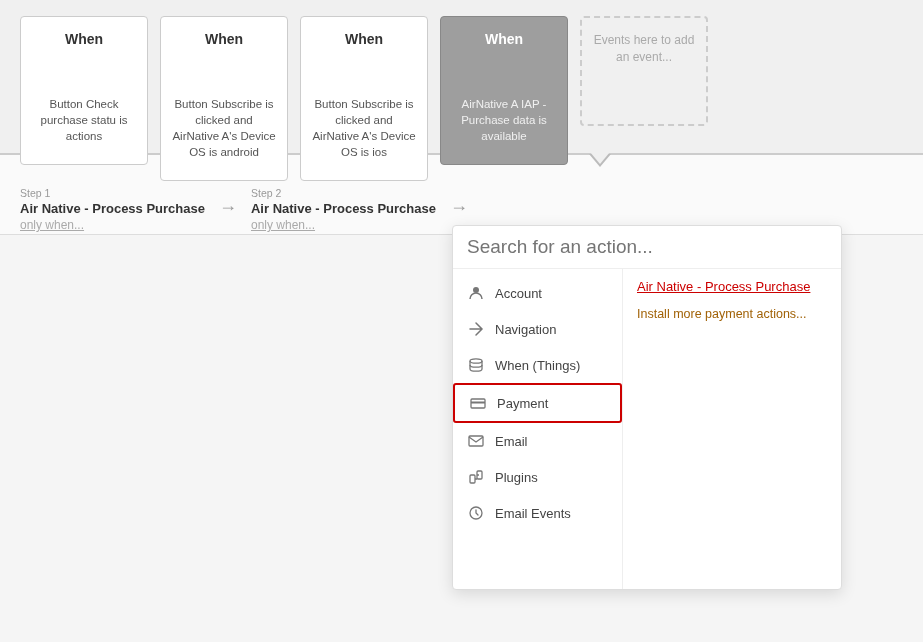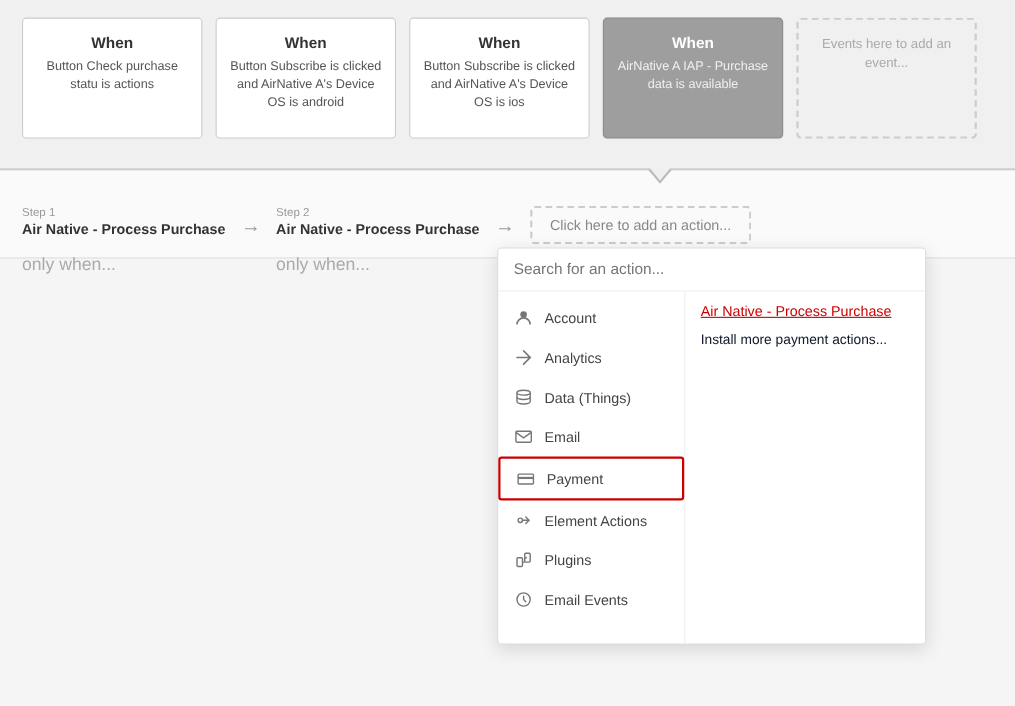--- a/index.html
+++ b/index.html
@@ -12,29 +12,30 @@
       align-items: flex-start;
       gap: 12px;
       border-bottom: 2px solid #ccc;
       height: 155px;
     }
 
     .when-card {
       background: #fff;
       border: 1px solid #ccc;
       border-radius: 4px;
-      width: 164px;
+      width: 128px;
       min-height: 110px;
       display: flex;
       flex-direction: column;
       align-items: center;
       justify-content: flex-start;
       padding: 14px 10px 20px;
       text-align: center;
       flex-shrink: 0;
+      gap: 43px;
     }
 
     .when-card.active {
       background: #9e9e9e;
       border-color: #888;
     }
 
     .when-card.dashed {
       border: 2px dashed #ccc;
       background: transparent;
@@ -95,23 +96,24 @@
       margin-bottom: 2px;
     }
 
     .step-title {
       font-size: 13px;
       font-weight: 600;
       color: #333;
     }
 
     .step-sub {
-      font-size: 16px;
+      font-size: 12px;
       color: #aaa;
-      margin-top: 16px;
+      margin-top: 2px;
+      text-decoration: underline;
     }
 
     .arrow-icon {
       font-size: 18px;
       color: #999;
       margin: 0 14px;
       margin-top: 8px;
     }
 
     .add-action-btn {
@@ -141,21 +143,21 @@
 
     .search-box {
       padding: 10px 14px;
       border-bottom: 1px solid #eee;
     }
 
     .search-box input {
       width: 100%;
       border: none;
       outline: none;
-      font-size: 14px;
+      font-size: 19px;
       color: #555;
       background: transparent;
     }
 
     .dropdown-body {
       display: flex;
       flex-direction: row;
       min-height: 320px;
     }
 
@@ -200,21 +202,21 @@
       display: block;
       font-size: 13px;
       color: #cc0000;
       text-decoration: underline;
       margin-bottom: 10px;
       cursor: pointer;
     }
 
     .action-secondary {
       font-size: 12.5px;
-      color: #0f172a;
+      color: #a16207;
       cursor: pointer;
     }
 
     
     .section-divider {
       position: relative;
       height: 0;
     }
 
     .pointer-triangle {
@@ -289,21 +291,20 @@
   <div class="arrow-icon">→</div>
 
   <div class="step-block">
     <div class="step-num">Step 2</div>
     <div class="step-title">Air Native - Process Purchase</div>
     <div class="step-sub">only when...</div>
   </div>
 
   <div class="arrow-icon">→</div>
 
-  <button class="add-action-btn">Click here to add an action...</button>
 </div>
 
 <div class="dropdown-panel">
   <div class="search-box">
     <input type="text" placeholder="Search for an action..." style="">
   </div>
   <div class="dropdown-body">
 
     <div class="category-list">
 
@@ -316,64 +317,55 @@
         </span>
         <span>Account</span>
       </div>
 
       <div class="category-item">
         <span class="category-icon">
           <svg width="16" height="16" viewBox="0 0 16 16" fill="none">
             <path d="M2 8h12M8 2l6 6-6 6" stroke="#777" stroke-width="1.5" stroke-linecap="round"></path>
           </svg>
         </span>
-        <span>Analytics</span>
+        <span>Navigation</span>
       </div>
 
       <div class="category-item">
         <span class="category-icon">
           <svg width="16" height="16" viewBox="0 0 16 16" fill="none">
             <ellipse cx="8" cy="4" rx="6" ry="2.2" stroke="#777" stroke-width="1.3" fill="none"></ellipse>
             <path d="M2 4v4c0 1.2 2.7 2.2 6 2.2s6-1 6-2.2V4" stroke="#777" stroke-width="1.3" fill="none"></path>
             <path d="M2 8v4c0 1.2 2.7 2.2 6 2.2s6-1 6-2.2V8" stroke="#777" stroke-width="1.3" fill="none"></path>
           </svg>
         </span>
-        <span>Data (Things)</span>
+        <span>When (Things)</span>
+      </div>
+
+      <div class="category-item payment-item">
+        <span class="category-icon">
+          <svg width="16" height="16" viewBox="0 0 16 16" fill="none">
+            <rect x="1" y="4" width="14" height="9" rx="1" stroke="#777" stroke-width="1.3" fill="none"></rect>
+            <rect x="1" y="6.5" width="14" height="2" fill="#777"></rect>
+          </svg>
+        </span>
+        <span>Payment</span>
       </div>
 
       <div class="category-item">
         <span class="category-icon">
           <svg width="16" height="16" viewBox="0 0 16 16" fill="none">
             <rect x="1" y="3" width="14" height="10" rx="1" stroke="#777" stroke-width="1.3" fill="none"></rect>
             <path d="M1 4l7 5 7-5" stroke="#777" stroke-width="1.3"></path>
           </svg>
         </span>
         <span>Email</span>
       </div>
 
-      <div class="category-item payment-item">
-        <span class="category-icon">
-          <svg width="16" height="16" viewBox="0 0 16 16" fill="none">
-            <rect x="1" y="4" width="14" height="9" rx="1" stroke="#777" stroke-width="1.3" fill="none"></rect>
-            <rect x="1" y="6.5" width="14" height="2" fill="#777"></rect>
-          </svg>
-        </span>
-        <span>Payment</span>
-      </div>
-
-
-      <div class="category-item">
-        <span class="category-icon">
-          <svg width="16" height="16" viewBox="0 0 16 16" fill="none">
-            <circle cx="5" cy="8" r="2" stroke="#777" stroke-width="1.3" fill="none"></circle>
-            <path d="M7 8h6M10 5l3 3-3 3" stroke="#777" stroke-width="1.3" stroke-linecap="round"></path>
-          </svg>
-        </span>
-        <span>Element Actions</span>
-      </div>
+
 
       <div class="category-item">
         <span class="category-icon">
           <svg width="16" height="16" viewBox="0 0 16 16" fill="none">
             <rect x="2" y="6" width="5" height="8" rx="1" stroke="#777" stroke-width="1.3" fill="none"></rect>
             <rect x="9" y="2" width="5" height="8" rx="1" stroke="#777" stroke-width="1.3" fill="none"></rect>
             <path d="M7 10h2M11 6H9" stroke="#777" stroke-width="1.3"></path>
           </svg>
         </span>
         <span>Plugins</span>

